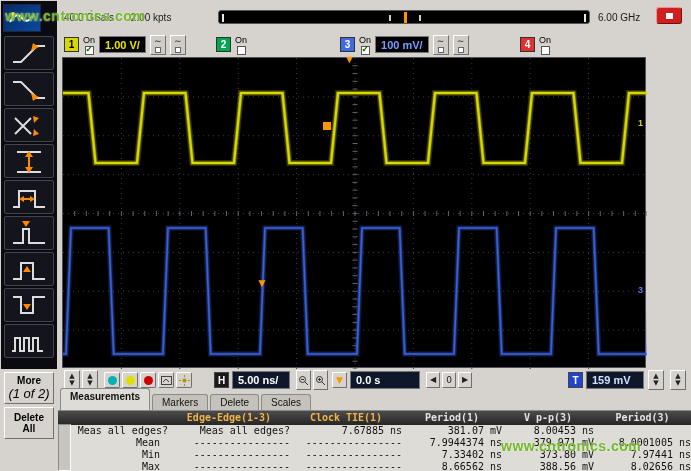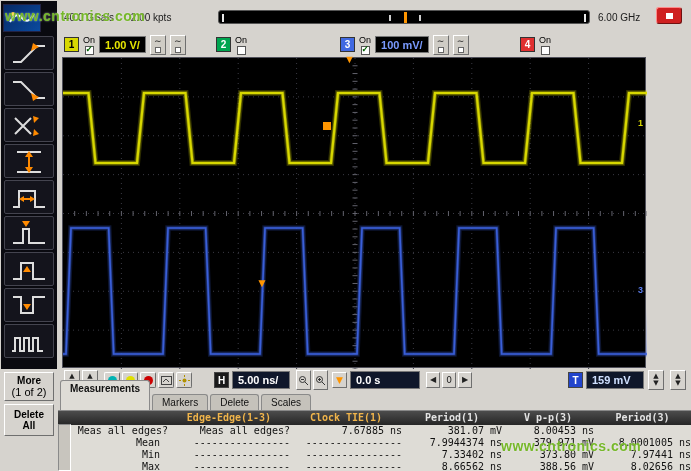--- a/index.html
+++ b/index.html
@@ -20,21 +20,21 @@
         border:1px solid #224;display:flex;align-items:center;justify-content:center;}
   .logo svg{display:block;}
   .side-btn{display:block;width:50px;height:34px;margin:2px auto 0 auto;background:#14141c;
             border:1px solid #44444f;border-radius:2px;padding:0;cursor:pointer;}
   .side-btn svg{display:block;margin:1px auto;}
   .sb-gray{position:absolute;left:0;top:369px;width:58px;height:102px;background:#d6d3ce;}
   .gbtn{display:block;width:50px;margin:3px auto 0 auto;background:#d6d3ce;text-align:center;
         border:1px solid;border-color:#ffffff #6f6f6f #6f6f6f #ffffff;font:10px "Liberation Sans",sans-serif;
         color:#000;padding:2px 0;cursor:pointer;}
   .gbtn b{font-weight:bold;display:block;}
-  .gbtn span{display:block;font-size:11px;}
+  .gbtn span{display:block;font-size:13px;font-style:italic;}
 
   
   .topbar{position:absolute;left:58px;top:0;width:633px;height:32px;}
   .acqtext{position:absolute;left:6px;top:12px;font:10px "Liberation Sans",sans-serif;color:#1a1a1a;}
   .acqtext span{margin-right:14px;}
   .timeline{position:absolute;left:160px;top:10px;width:372px;height:14px;background:#000;
             border:1px solid #555;border-radius:3px;}
   .timeline .cap{position:absolute;top:3px;width:2px;height:8px;background:#e8e8e8;}
   .timeline .cap.l{left:3px;} .timeline .cap.r{right:3px;}
   .timeline .tick{position:absolute;top:4px;width:2px;height:6px;background:#cfcfcf;}
@@ -90,21 +90,21 @@
        display:flex;align-items:center;justify-content:center;border:1px solid #444;}
   .htag{background:#1a1a1a;color:#fff;}
   .ttag{background:#2244cc;color:#fff;}
   .navbtn{width:14px;height:16px;top:4px;font-size:8px;line-height:8px;}
   .trigposbtn{width:15px;height:16px;top:4px;color:#ff9500;font-size:9px;}
 
   
   .tabs{position:absolute;left:60px;top:392px;width:631px;height:18px;display:flex;align-items:flex-end;gap:2px;}
   .tab{height:16px;padding:2px 9px 0 9px;background:#c5c2bb;border:1px solid #8a8a8a;border-bottom:none;
        border-radius:3px 3px 0 0;font:10px "Liberation Sans",sans-serif;color:#111;cursor:pointer;}
-  .tab.active{height:30px;background:#dedcd6;font-weight:bold;}
+  .tab.active{height:22px;background:#dedcd6;font-weight:bold;}
 
   
   .mtable{position:absolute;left:58px;top:410px;width:633px;height:62px;background:#dedcd6;
           border-top:1px solid #888;overflow:hidden;}
   .mhead{display:grid;grid-template-columns:110px 122px 112px 100px 92px 97px;height:14px;
          background:linear-gradient(#4c4c4c,#262626);}
   .mhead span{font:bold 10px "DejaVu Sans Mono",monospace;text-align:center;line-height:14px;color:#e4e4e4;}
   .mhead .hl{color:#f0b44a;}
   .mrow{display:grid;grid-template-columns:110px 122px 112px 100px 92px 97px;height:12px;}
   .mrow span{font:10px "DejaVu Sans Mono",monospace;color:#111;text-align:right;line-height:12px;

